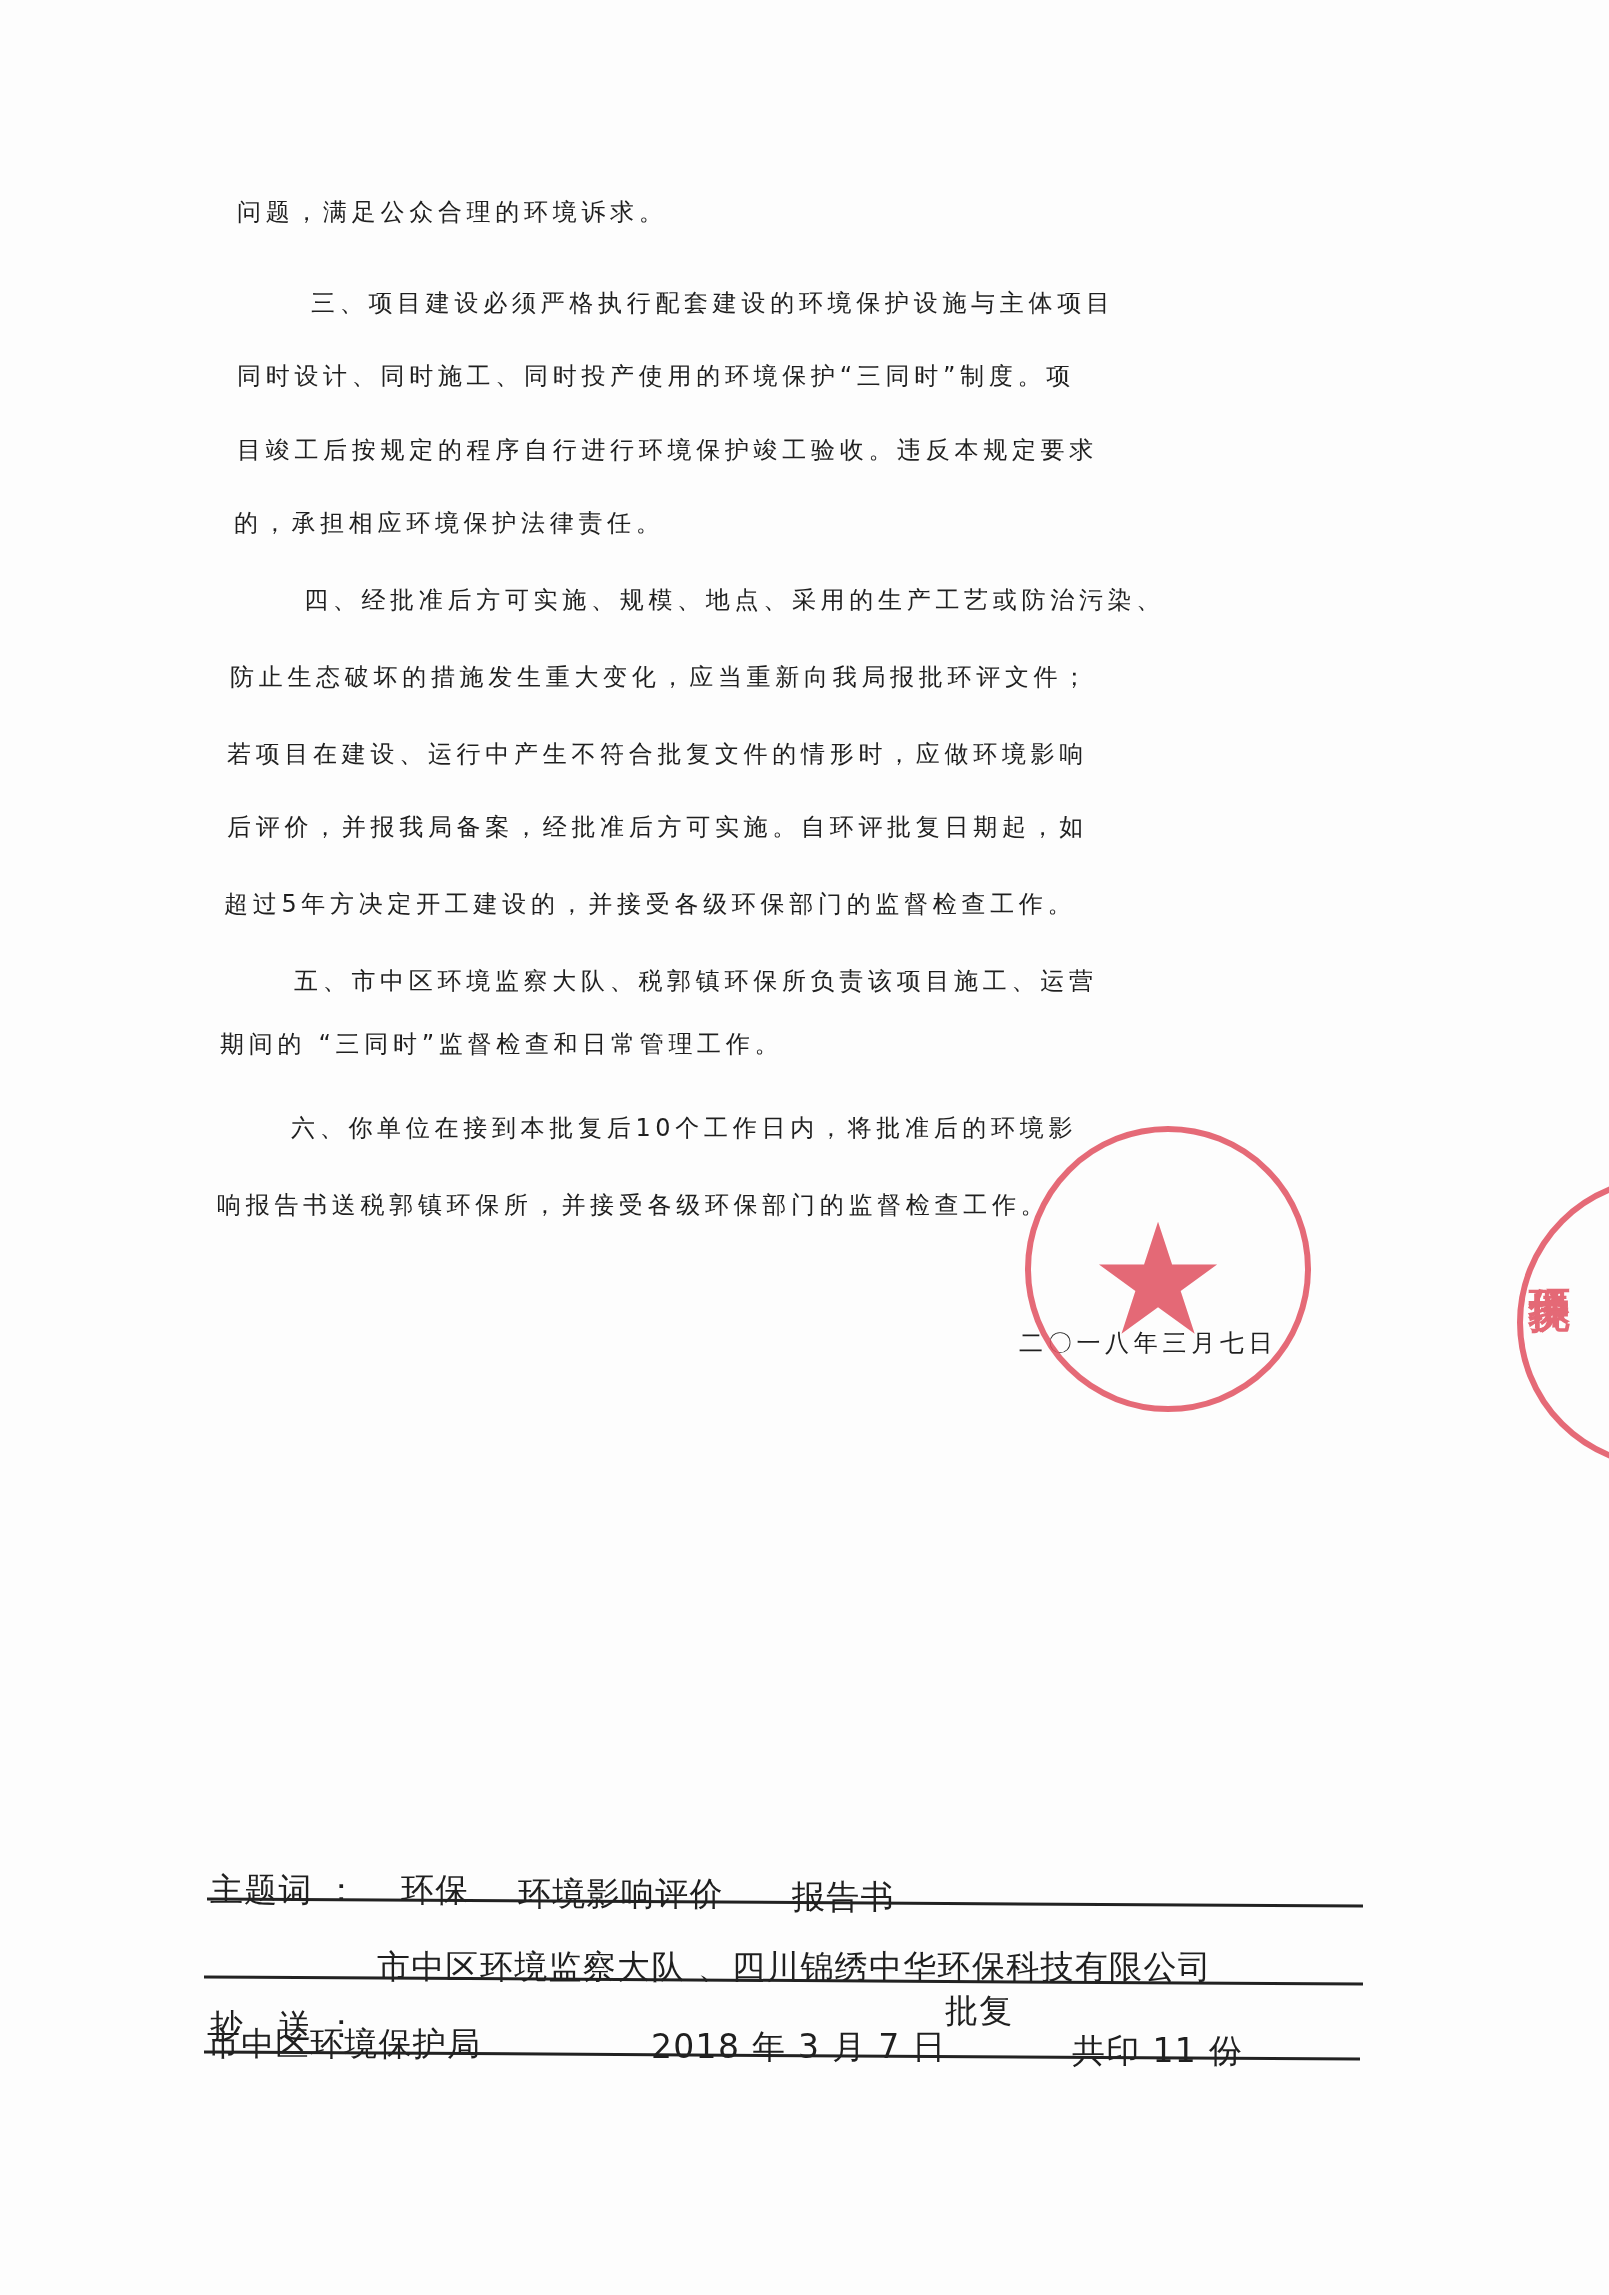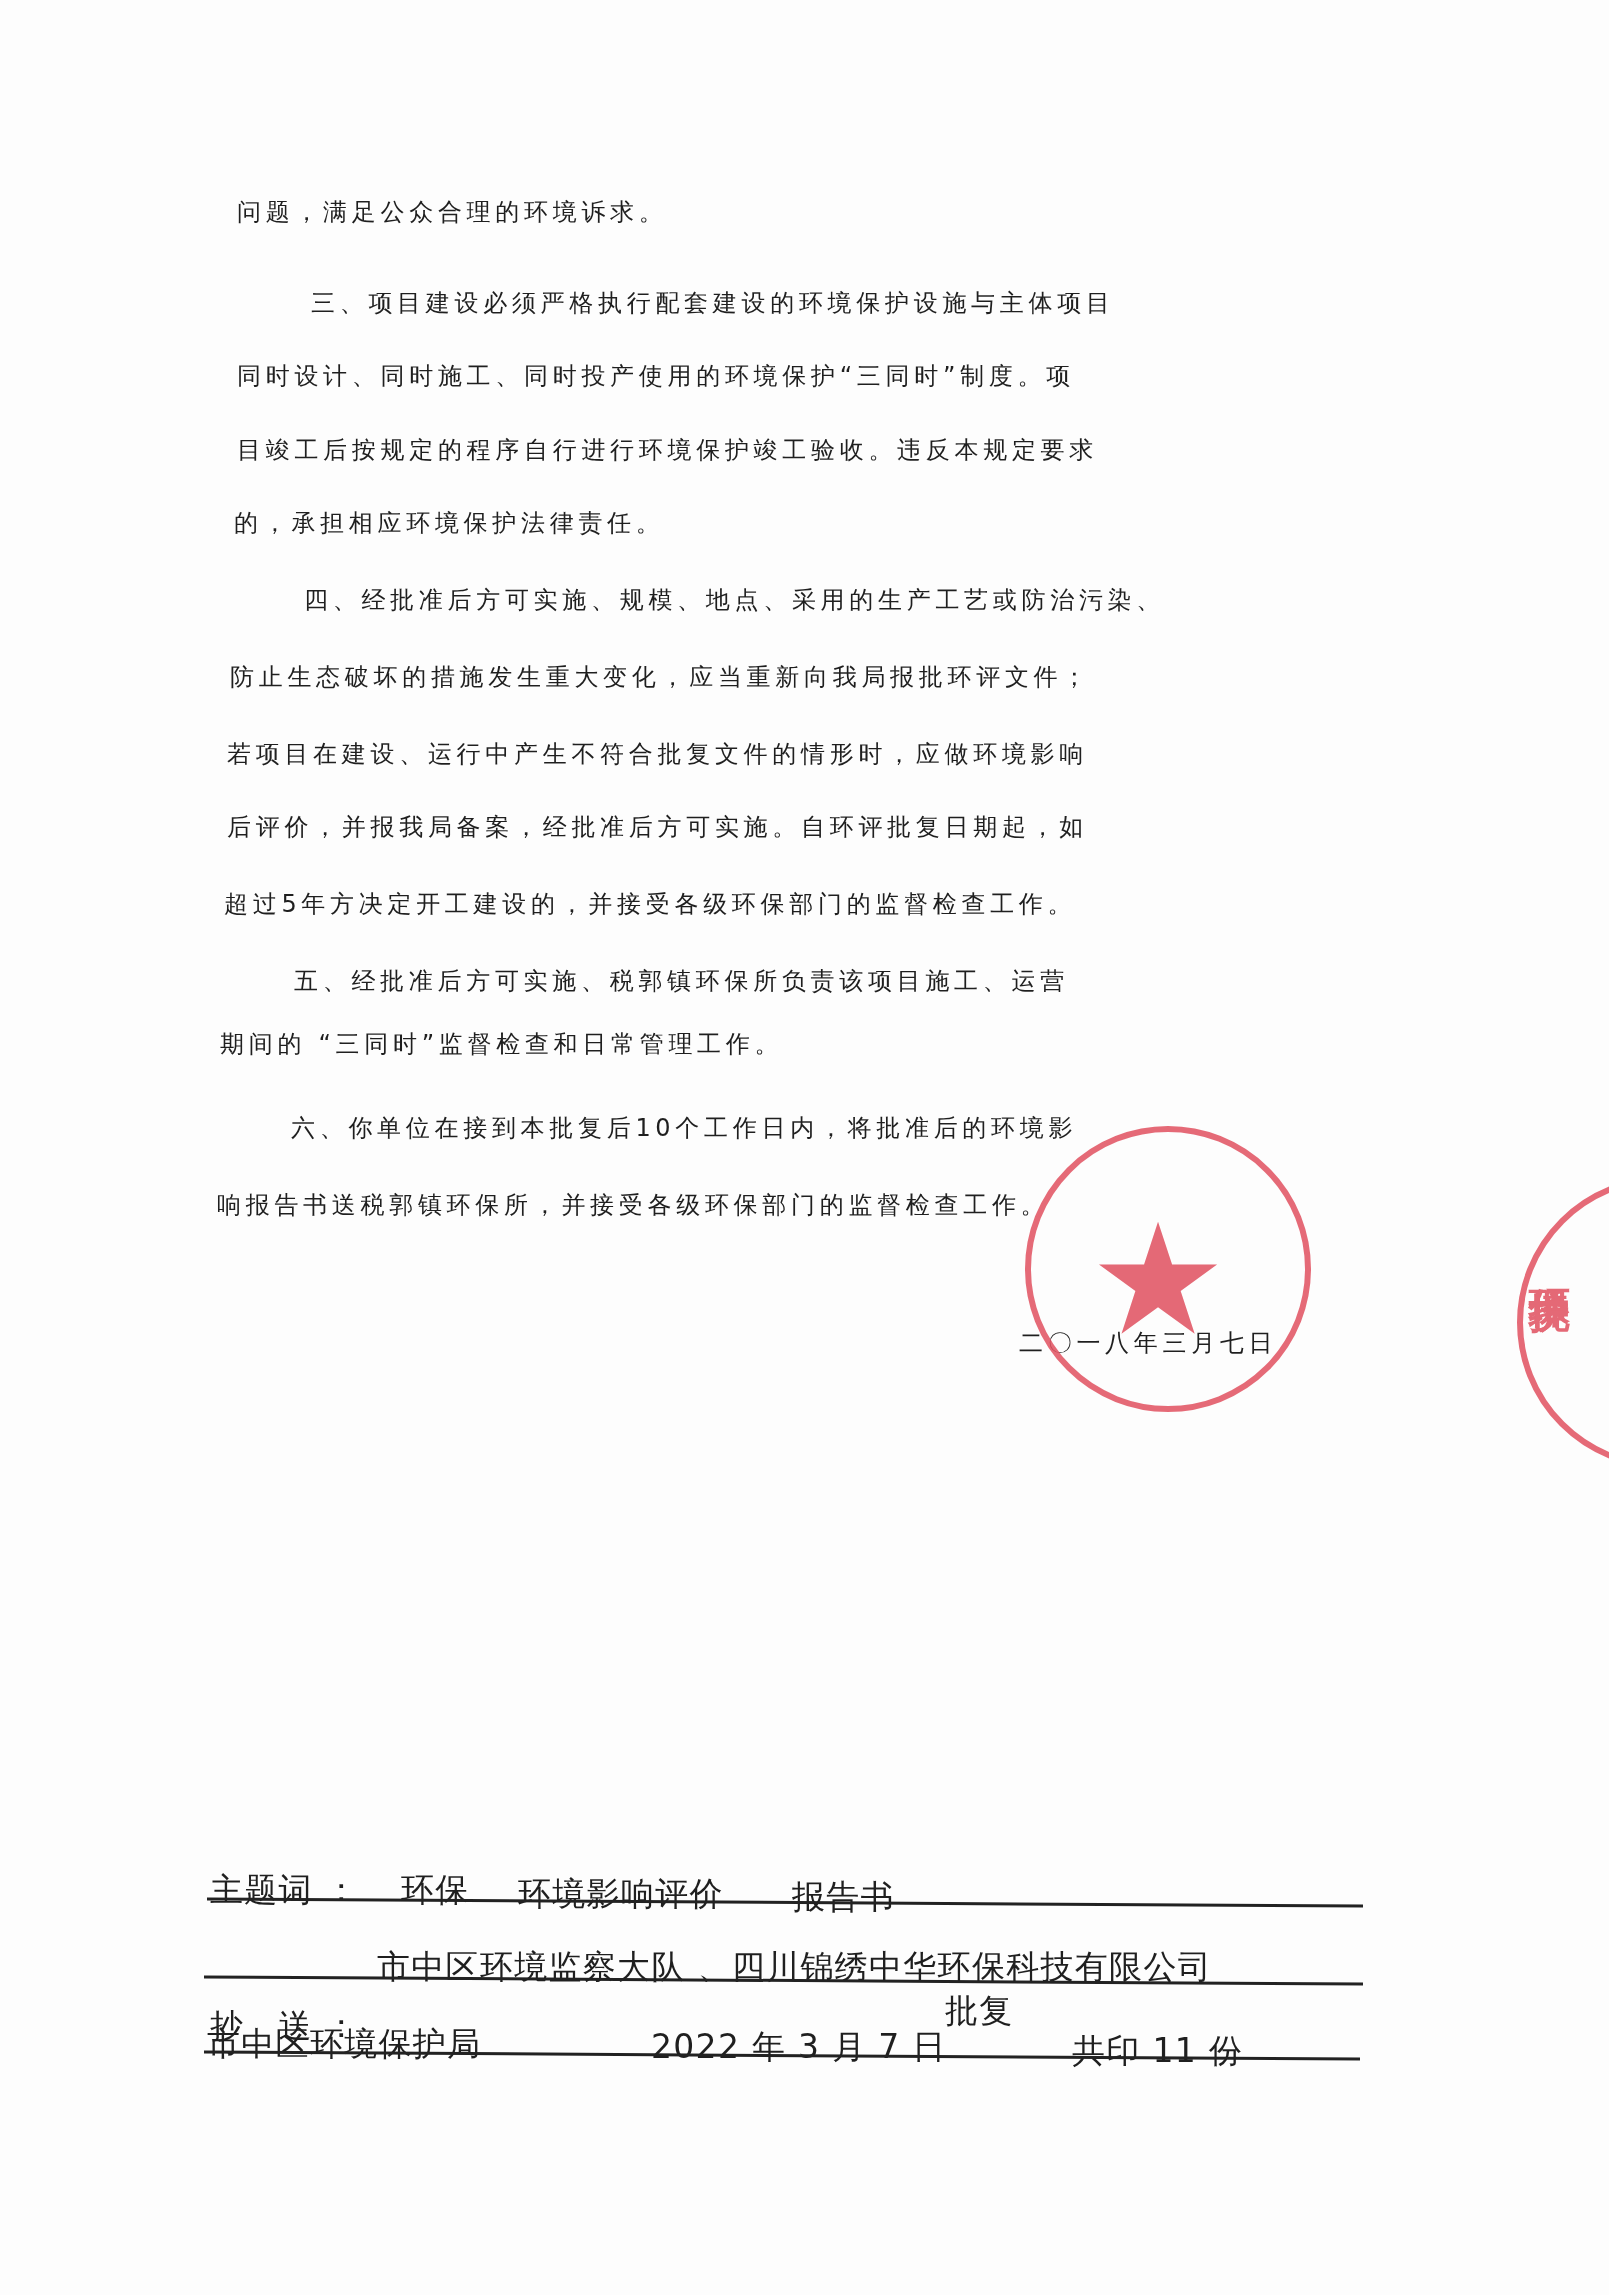--- a/index.html
+++ b/index.html
@@ -19,21 +19,21 @@
   <div class="line" style="left:237px;top:200px">问题，满足公众合理的环境诉求。</div>
   <div class="line" style="left:311px;top:291px">三、项目建设必须严格执行配套建设的环境保护设施与主体项目</div>
   <div class="line" style="left:237px;top:364px">同时设计、同时施工、同时投产使用的环境保护“三同时”制度。项</div>
   <div class="line" style="left:237px;top:438px">目竣工后按规定的程序自行进行环境保护竣工验收。违反本规定要求</div>
   <div class="line" style="left:234px;top:511px">的，承担相应环境保护法律责任。</div>
   <div class="line" style="left:304px;top:588px">四、经批准后方可实施、规模、地点、采用的生产工艺或防治污染、</div>
   <div class="line" style="left:230px;top:665px">防止生态破坏的措施发生重大变化，应当重新向我局报批环评文件；</div>
   <div class="line" style="left:227px;top:742px">若项目在建设、运行中产生不符合批复文件的情形时，应做环境影响</div>
   <div class="line" style="left:227px;top:815px">后评价，并报我局备案，经批准后方可实施。自环评批复日期起，如</div>
   <div class="line" style="left:224px;top:892px">超过5年方决定开工建设的，并接受各级环保部门的监督检查工作。</div>
-  <div class="line" style="left:294px;top:969px">五、经批准后方可实施、税郭镇环保所负责该项目施工、运营</div>
+  <div class="line" style="left:294px;top:969px">五、市中区环境监察大队、税郭镇环保所负责该项目施工、运营</div>
   <div class="line" style="left:220px;top:1032px">期间的 “三同时”监督检查和日常管理工作。</div>
   <div class="line" style="left:291px;top:1116px">六、你单位在接到本批复后10个工作日内，将批准后的环境影</div>
   <div class="line" style="left:217px;top:1193px">响报告书送税郭镇环保所，并接受各级环保部门的监督检查工作。</div>
 
   <div class="line" style="left:1019px;top:1331px">二〇一八年三月七日</div>
 
   <div class="stamp" style="left:1025px;top:1126px;width:274px;height:274px"></div>
   <div class="star" style="left:1089px;top:1203px">★</div>
   <div class="stamp" style="left:1517px;top:1176px;width:281px;height:281px"></div>
   <div class="stamp-text" style="left:1523px;top:1256px;writing-mode:vertical-rl">环境保护</div>
@@ -43,17 +43,17 @@
   <div class="foot" style="left:518px;top:1861px">环境影响评价</div>
   <div class="foot" style="left:792px;top:1864px">报告书</div>
   <div class="foot" style="left:945px;top:1978px">批复</div>
   <div class="rule" style="left:207px;top:1901px;width:1156px;transform:rotate(0.35deg)"></div>
 
   <div class="foot" style="left:210px;top:1993px">抄　送 ：</div>
   <div class="foot" style="left:377px;top:1934px">市中区环境监察大队 、四川锦绣中华环保科技有限公司</div>
   <div class="rule" style="left:204px;top:1979px;width:1159px;transform:rotate(0.35deg)"></div>
 
   <div class="foot" style="left:207px;top:2011px">市中区环境保护局</div>
-  <div class="foot" style="left:651px;top:2014px">2022 年 3 月 7 日</div>
+  <div class="foot" style="left:651px;top:2014px">2018 年 3 月 7 日</div>
   <div class="foot" style="left:1072px;top:2018px">共印 11 份</div>
   <div class="rule" style="left:204px;top:2054px;width:1156px;transform:rotate(0.35deg)"></div>
 </div>
 
 
 </body></html>

